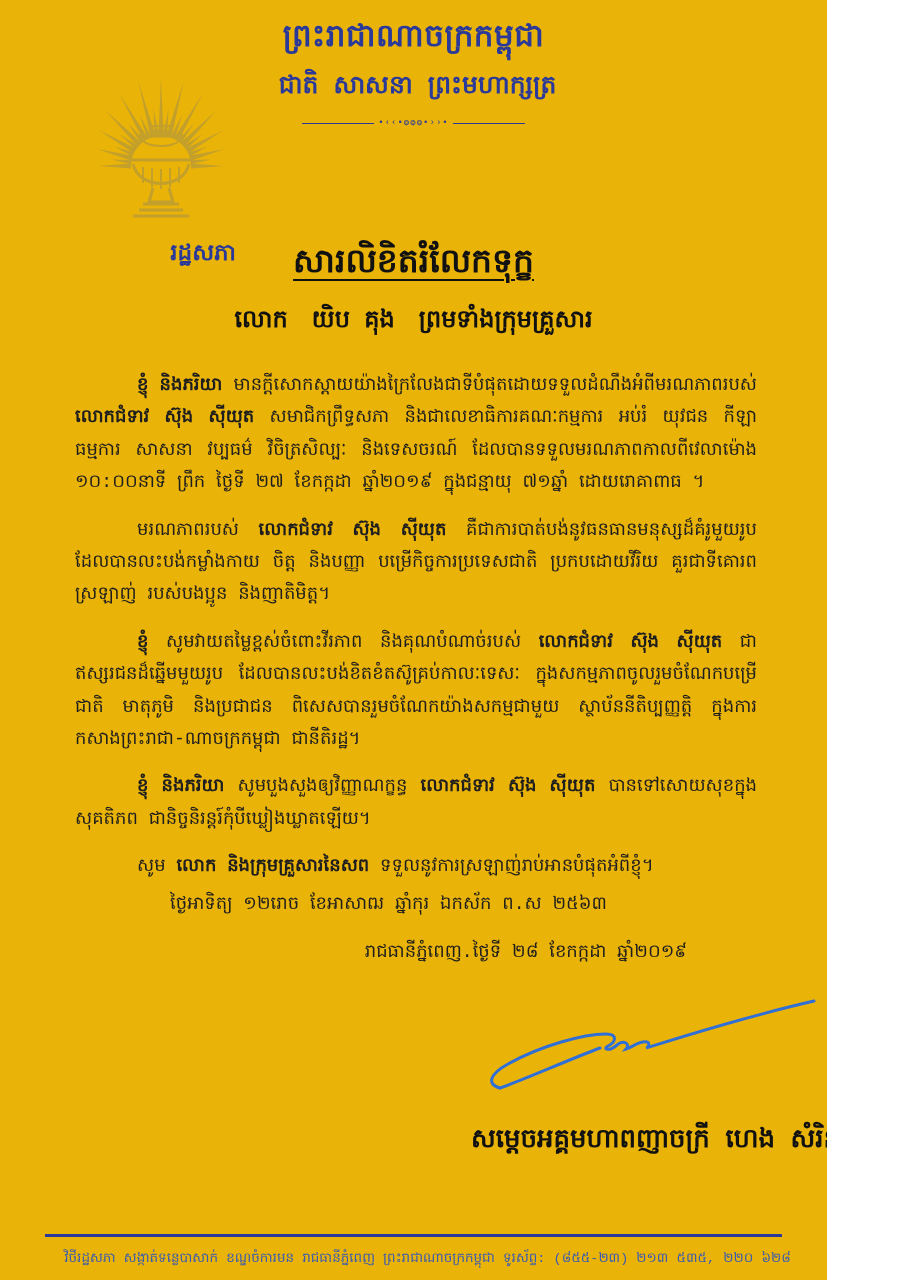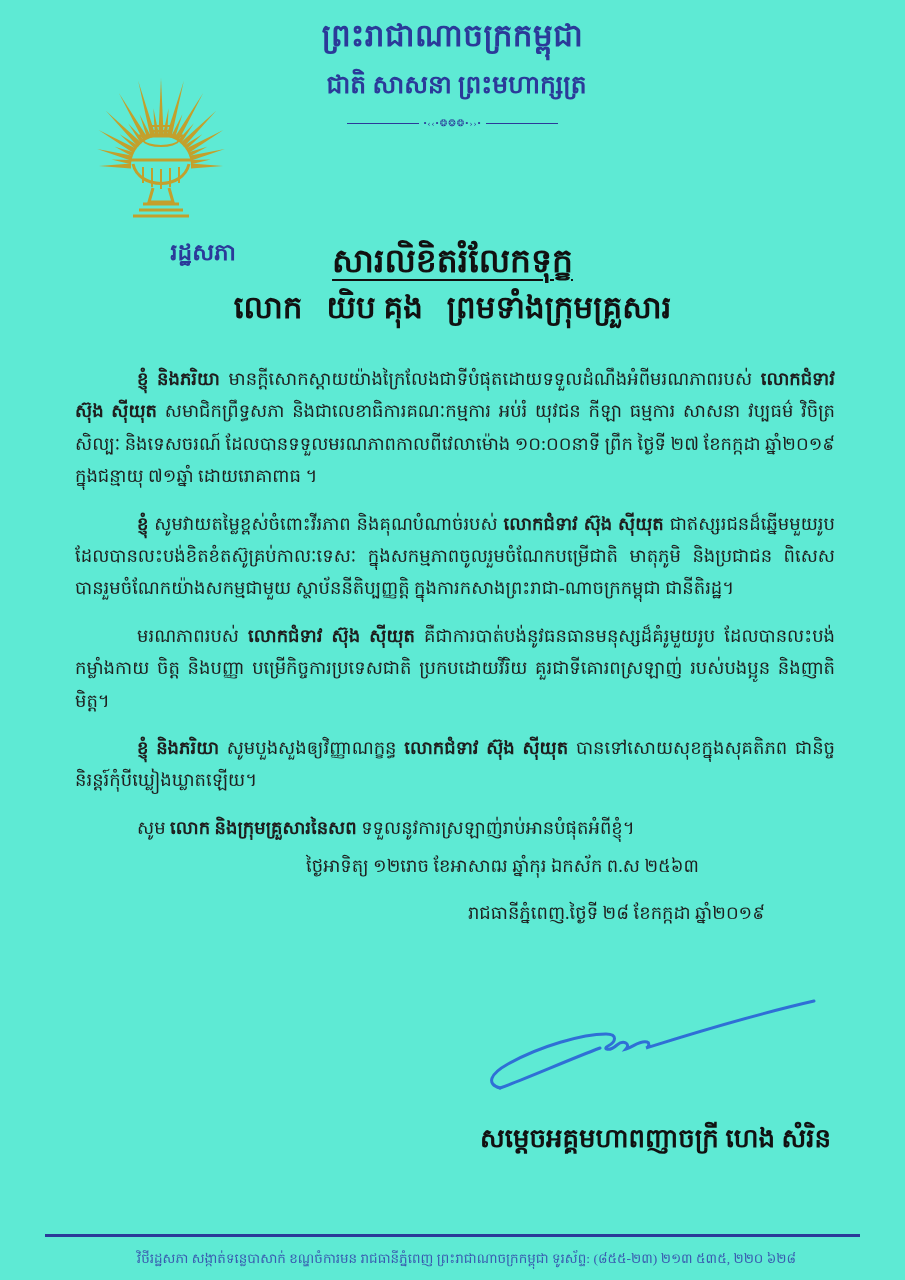--- a/index.html
+++ b/index.html
@@ -1,20 +1,20 @@
 <!DOCTYPE html>
 <html><head>
 <meta charset="utf-8">
 <style>
   html,body{margin:0;padding:0;}
   .page{
     position:relative;
-    width:905px;height:1280px;
-    background:#5eead4;
-    font-family:Liberation Serif, serif;
+    width:827px;height:1280px;
+    background:#eab308;
+    font-family:Liberation Mono, monospace;
     color:#1c1c1c;
     overflow:hidden;
   }
   
   .header{padding-top:16px;text-align:center;}
   .kingdom{
     color:#2b3a99;font-size:31px;font-weight:bold;letter-spacing:.5px;
   }
   .motto{
     color:#2b3a99;font-size:25px;font-weight:bold;margin-top:8px;margin-left:8px;
@@ -35,31 +35,31 @@
   
   .titleblock{margin-top:112px;text-align:center;}
   .title-main{
     font-size:33px;font-weight:bold;color:#111;
     text-decoration:underline;text-underline-offset:7px;text-decoration-thickness:2px;
   }
   .title-sub{
     font-size:25px;font-weight:bold;color:#111;margin-top:16px;
     text-decoration:underline;text-underline-offset:5px;text-decoration-thickness:2px;
   }
-  .recipient{font-size:31px;font-weight:bold;color:#111;}
+  .recipient{font-size:24px;font-weight:bold;color:#111;margin-top:16px;}
   .recipient span{margin:0 12px;}
   
   .body{
     margin:30px 70px 0 75px;
     font-size:18px;line-height:1.8;text-align:justify;color:#1e1e1e;
   }
   .body p{margin:0 0 15px 0;text-indent:62px;}
   .b{font-weight:bold;}
   .ask{text-indent:120px;margin-bottom:6px !important;}
-  .lunar-date{text-align:center;padding-left:95px;text-indent:0 !important;}
+  .lunar-date{text-align:left;padding-left:95px;text-indent:0 !important;}
   .place-date{text-align:right;padding-right:70px;text-indent:0 !important;}
   
   .signature{position:absolute;left:478px;top:992px;}
   .signer{
     position:absolute;left:468px;top:1122px;width:375px;
     text-align:center;font-size:26px;font-weight:bold;color:#111;
   }
   
   .footer{position:absolute;left:0;right:0;bottom:0;padding-bottom:8px;}
   .footer-rule{margin:0 45px 8px 45px;border-top:3px solid #2b3a99;}
@@ -131,23 +131,23 @@
   </div>
 
   <div class="titleblock">
     <div class="title-main">សារលិខិតរំលែកទុក្ខ</div>
     <div class="recipient"><span>លោក</span><span>យិប គុង</span><span>ព្រមទាំងក្រុមគ្រួសារ</span></div>
   </div>
 
   <div class="body">
     <p><span class="b">ខ្ញុំ និងភរិយា</span><span> មានក្តីសោកស្តាយយ៉ាងក្រៃលែងជាទីបំផុតដោយទទួលដំណឹងអំពីមរណភាពរបស់ </span><span class="b">លោកជំទាវ ស៊ុង ស៊ីយុត</span><span> សមាជិកព្រឹទ្ធសភា និងជាលេខាធិការគណៈកម្មការ អប់រំ យុវជន កីឡា ធម្មការ សាសនា វប្បធម៌ វិចិត្រសិល្បៈ និងទេសចរណ៍ ដែលបានទទួលមរណភាពកាលពីវេលាម៉ោង ១០:០០នាទី ព្រឹក ថ្ងៃទី ២៧ ខែកក្កដា ឆ្នាំ២០១៩ ក្នុងជន្មាយុ ៧១ឆ្នាំ ដោយរោគាពាធ ។</span></p>
 
+    <p><span>មរណភាពរបស់ </span><span class="b">លោកជំទាវ ស៊ុង ស៊ីយុត</span><span> គឺជាការបាត់បង់នូវធនធានមនុស្សដ៏គំរូមួយរូប ដែលបានលះបង់កម្លាំងកាយ ចិត្ត និងបញ្ញា បម្រើកិច្ចការប្រទេសជាតិ ប្រកបដោយវីរិយ គួរជាទីគោរពស្រឡាញ់ របស់បងប្អូន និងញាតិមិត្ត។</span></p>
+
     <p><span class="b">ខ្ញុំ</span><span> សូមវាយតម្លៃខ្ពស់ចំពោះវីរភាព និងគុណបំណាច់របស់ </span><span class="b">លោកជំទាវ ស៊ុង ស៊ីយុត</span><span> ជាឥស្សរជនដ៏ឆ្នើមមួយរូប ដែលបានលះបង់ខិតខំតស៊ូគ្រប់កាលៈទេសៈ ក្នុងសកម្មភាពចូលរួមចំណែកបម្រើជាតិ មាតុភូមិ និងប្រជាជន ពិសេសបានរួមចំណែកយ៉ាងសកម្មជាមួយ ស្ថាប័ននីតិប្បញ្ញត្តិ ក្នុងការកសាងព្រះរាជា-ណាចក្រកម្ពុជា ជានីតិរដ្ឋ។</span></p>
-
-    <p><span>មរណភាពរបស់ </span><span class="b">លោកជំទាវ ស៊ុង ស៊ីយុត</span><span> គឺជាការបាត់បង់នូវធនធានមនុស្សដ៏គំរូមួយរូប ដែលបានលះបង់កម្លាំងកាយ ចិត្ត និងបញ្ញា បម្រើកិច្ចការប្រទេសជាតិ ប្រកបដោយវីរិយ គួរជាទីគោរពស្រឡាញ់ របស់បងប្អូន និងញាតិមិត្ត។</span></p>
 
     <p><span class="b">ខ្ញុំ និងភរិយា</span><span> សូមបួងសួងឲ្យវិញ្ញាណក្ខន្ធ </span><span class="b">លោកជំទាវ ស៊ុង ស៊ីយុត</span><span> បានទៅសោយសុខក្នុងសុគតិភព ជានិច្ចនិរន្តរ៍កុំបីឃ្លៀងឃ្លាតឡើយ។</span></p>
 
     <p class="ask"><span>សូម </span><span class="b">លោក និងក្រុមគ្រួសារនៃសព</span><span> ទទួលនូវការស្រឡាញ់រាប់អានបំផុតអំពីខ្ញុំ។</span></p>
 
     <p class="lunar-date">ថ្ងៃអាទិត្យ ១២រោច ខែអាសាឍ ឆ្នាំកុរ ឯកស័ក ព.ស ២៥៦៣</p>
     <p class="place-date">រាជធានីភ្នំពេញ.ថ្ងៃទី ២៨ ខែកក្កដា ឆ្នាំ២០១៩</p>
   </div>
 
   <div class="signature">

